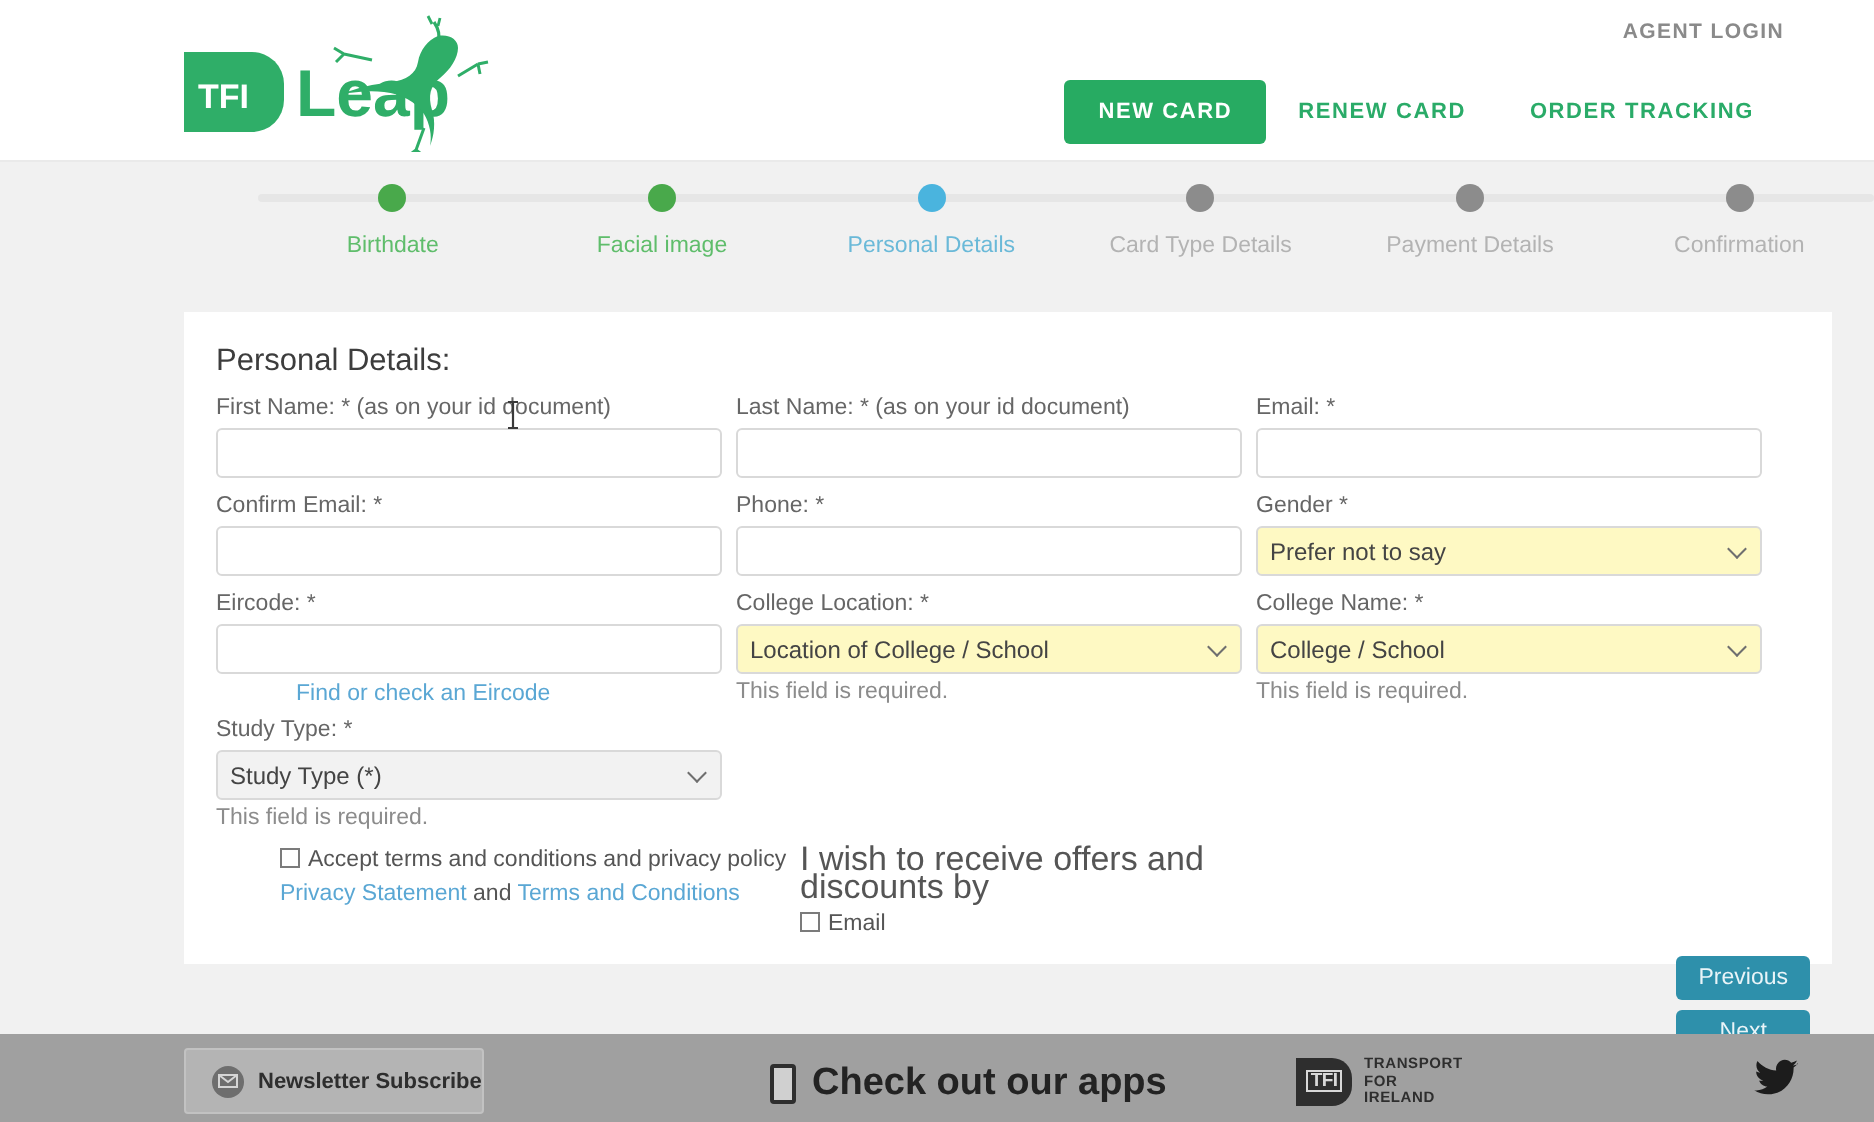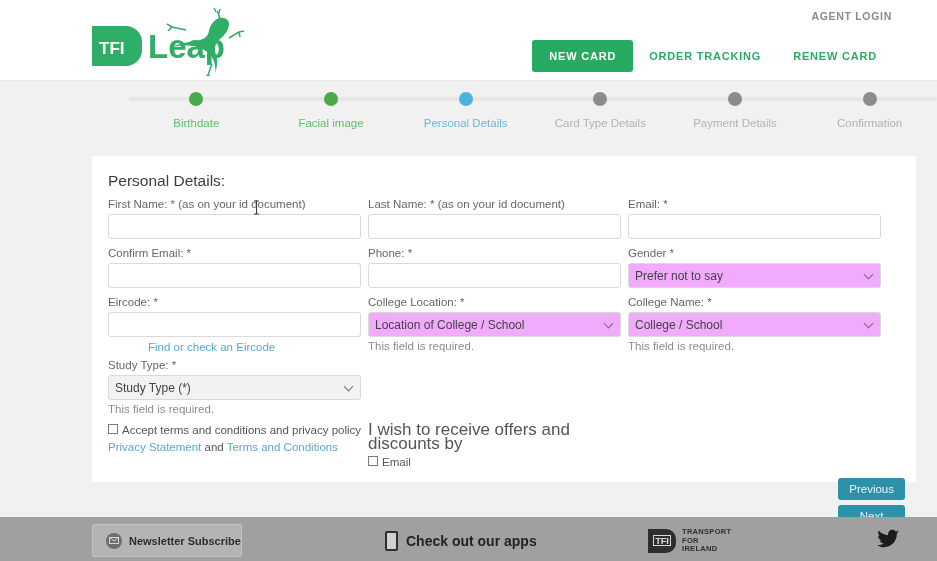--- a/index.html
+++ b/index.html
@@ -189,21 +189,21 @@
     font-family: "Liberation Sans", sans-serif;
     outline: none;
   }
   .sel-input {
     display: block;
     box-sizing: border-box;
     width: 253px;
     height: 25px;
     border: 1px solid #d9d9d9;
     border-radius: 3px;
-    background: #f0abfc;
+    background: #fef9c3;
     font-size: 12px;
     color: #444444;
     padding: 0 22px 0 6px;
     font-family: "Liberation Sans", sans-serif;
     outline: none;
     -webkit-appearance: none;
     -moz-appearance: none;
     appearance: none;
     cursor: pointer;
   }
@@ -238,21 +238,21 @@
   .link-blue {
     display: inline-block;
     font-size: 11.5px;
     color: #5aa7d4;
     text-decoration: none;
     margin-top: 3px;
     margin-left: 40px;
   }
 
   
-  .cbrow { position: relative; }
+  .cbrow { position: relative; margin-left: 32px; }
   .cb-line {
     display: flex;
     align-items: flex-start;
     gap: 4px;
     font-size: 11.5px;
     color: #555555;
     line-height: 14px;
   }
   .cbox {
     width: 10px;
@@ -352,21 +352,21 @@
   .phone-ic {
     width: 13px;
     height: 20px;
     border: 2px solid #2e2e2e;
     border-radius: 2px;
     box-sizing: border-box;
     background: #d0d0d0;
     flex: 0 0 auto;
   }
   .apps-label {
-    font-size: 14px;
+    font-size: 19px;
     font-weight: bold;
     color: #232323;
     white-space: nowrap;
   }
   .tfi-foot {
     position: absolute;
     left: 648px;
     top: 11px;
     display: flex;
     align-items: center;
@@ -435,22 +435,22 @@
         <path d="M100 26 l-14 -3 M86 23 l-5 -3 M86 23 l-4 4" stroke="#2fae68" stroke-width="1.5" fill="none"></path>
         <path d="M143 34 l10 -6 M153 28 l5 -1 M153 28 l1 5" stroke="#2fae68" stroke-width="1.5" fill="none"></path>
         <path d="M126 60 l-4 11 M122 71 l-4 3 M122 71 l4 3" stroke="#2fae68" stroke-width="1.5" fill="none"></path>
       </svg>
     </div>
 
     <a class="agent-login" href="#">AGENT LOGIN</a>
 
     <div class="header-nav">
       <button class="btn-newcard">NEW CARD</button>
+      <a class="nav-link" href="#">RENEW CARD</a>
       <a class="nav-link" href="#">ORDER TRACKING</a>
-      <a class="nav-link" href="#">RENEW CARD</a>
     </div>
   </div>
 
   <div class="stepper">
     <div class="steps-row">
       <div class="track"></div>
       <div id="dots">
           <div class="dot done" style="left: 60.3333px;"></div>
           <div class="dot done" style="left: 195px;"></div>
           <div class="dot current" style="left: 329.667px;"></div>

